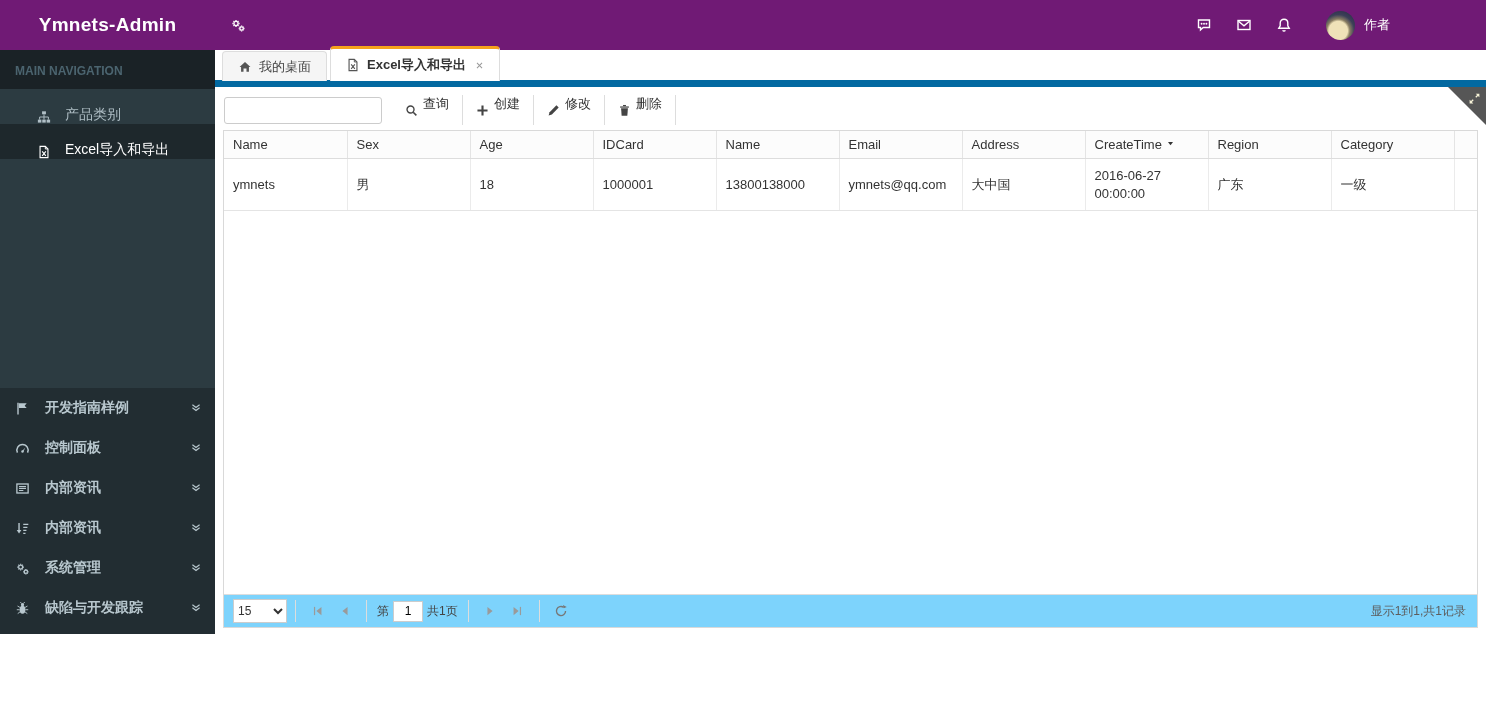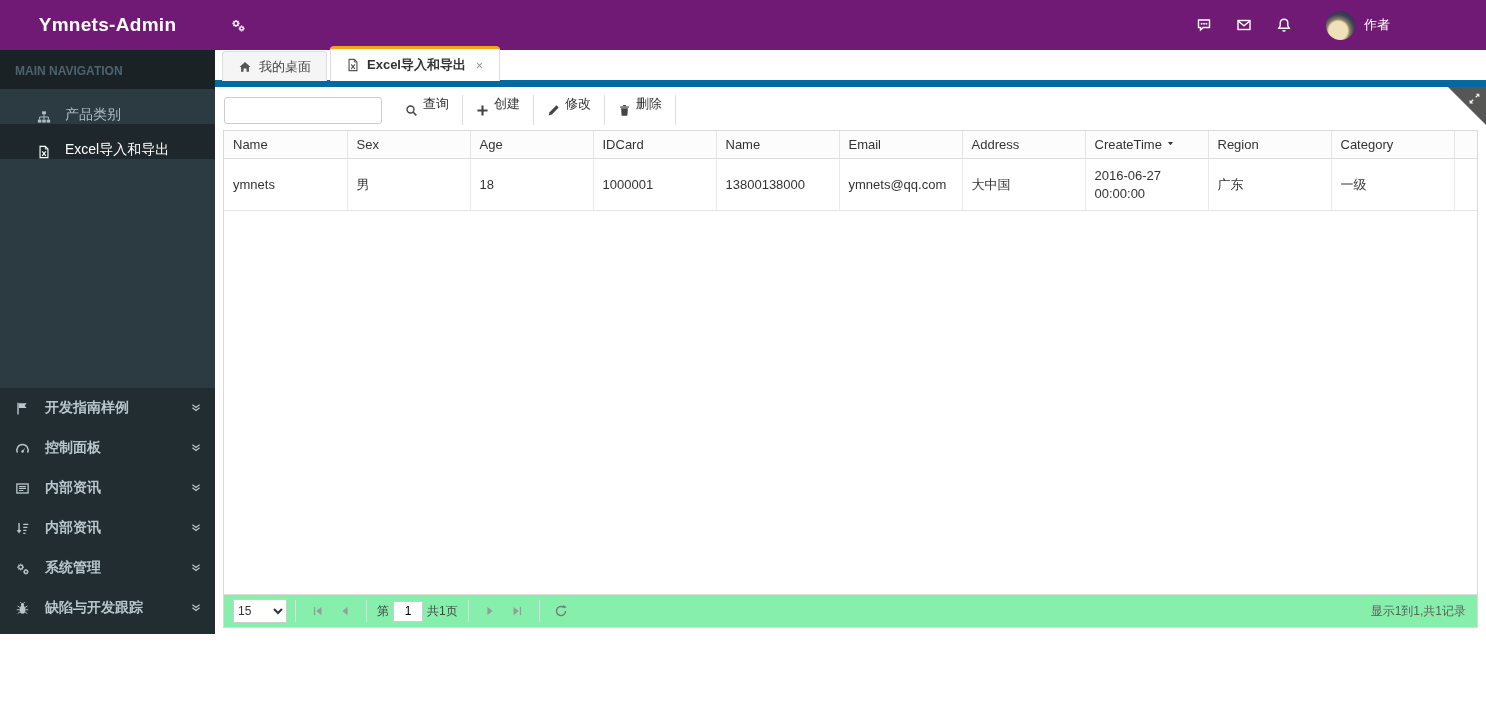--- a/index.html
+++ b/index.html
@@ -78,21 +78,21 @@
     padding:6px 9px; background:#fcfcfc; border-bottom:1px solid #ddd;
     border-right:1px solid #e4e4e4; white-space:nowrap; overflow:hidden; cursor:pointer; }
   th:last-child { border-right:none; }
   th .sort-caret { font-size:9px; color:#333; margin-left:4px; vertical-align:1px; }
   td { font-size:13px; color:#333; padding:8px 9px; border-right:1px solid #ebebeb;
     border-bottom:1px solid #e4e4e4; overflow:hidden; line-height:1.35; }
   td:last-child { border-right:none; }
   .spacer { flex:1; background:#fff; }
 
   
-  .pager { height:33px; flex:none; border-top:1px solid #ddd; background:#86efac;
+  .pager { height:33px; flex:none; border-top:1px solid #ddd; background:#7dd3fc;
     display:flex; align-items:center; padding:0 9px; font-size:12px; color:#444; }
   .page-size-select { width:54px; height:24px; border:1px solid #ccc; background:#fff;
     font-size:12px; color:#333; font-family:inherit; }
   .pg-sep { width:1px; height:22px; background:#ddd; margin:0 8px; flex:none; }
   .pg-btn { width:27px; display:flex; justify-content:center; font-size:12px;
     color:#9a9a9a; cursor:pointer; background:none; border:none; }
   .page-group { display:flex; align-items:center; gap:4px; margin:0 2px; }
   .page-input { width:30px; height:21px; border:1px solid #ccc; text-align:center;
     font-size:12px; outline:none; }
   .refresh-btn { color:#777; font-size:14px; }

